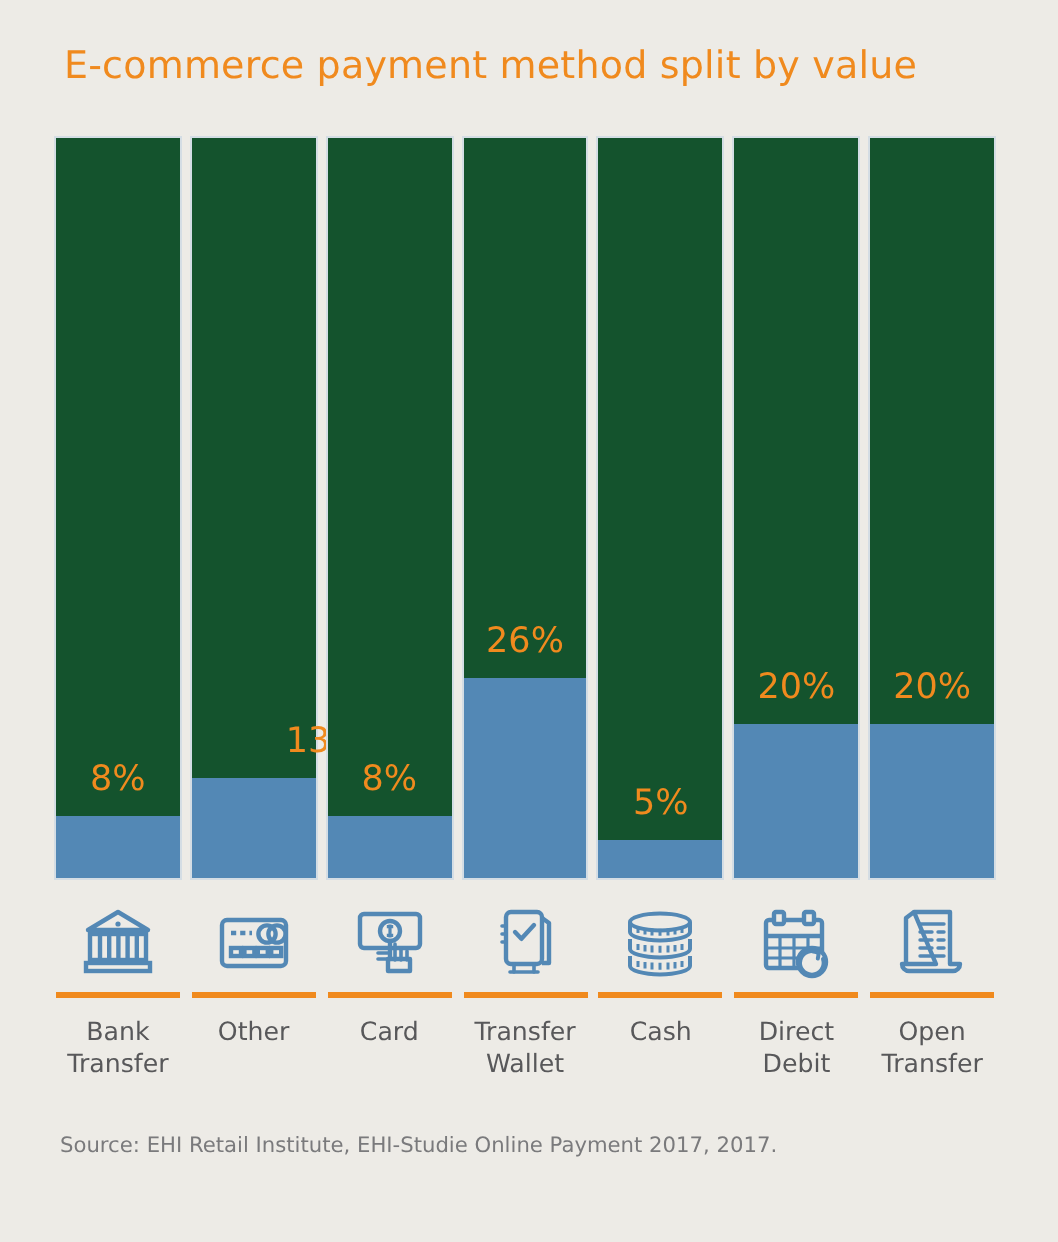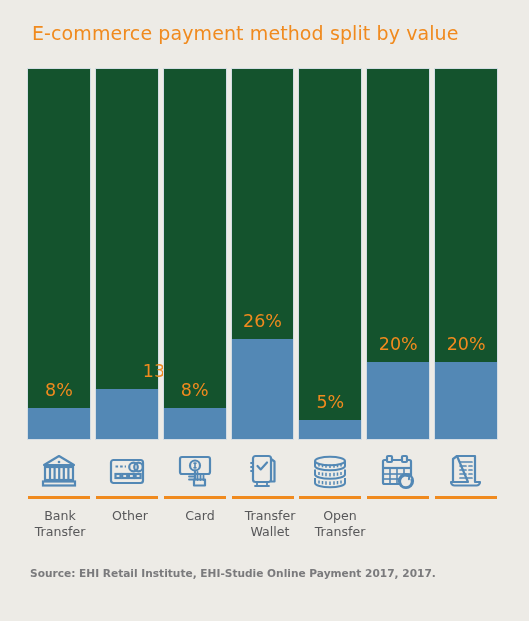--- a/index.html
+++ b/index.html
@@ -51,21 +51,21 @@
     position:absolute;left:27px;top:508px;
     width:471px;display:flex;gap:4px;
   }
   .lcell{
     width:66px;text-align:center;
     font-size:12.6px;color:#58585a;
     line-height:16px;
   }
   #source{
     position:absolute;left:30px;top:567px;
-    font-size:10.6px;color:#7a7a7c;font-weight:bold;
+    font-size:10.6px;color:#7a7a7c;
   }
 </style>
 </head>
 <body>
 
 <div id="chart-title">E-commerce payment method split by value</div>
 
 <div id="plot">
   <div class="col">
     <div class="val" style="bottom: 40px;">8%</div>
@@ -231,18 +231,26 @@
   </div>
   <div class="lcell">
     <div>Card</div>
     <div></div>
   </div>
   <div class="lcell">
     <div>Transfer</div>
     <div>Wallet</div>
   </div>
   <div class="lcell">
+    <div>Cash</div>
+    <div></div>
+  </div>
+  <div class="lcell">
+    <div>Direct</div>
+    <div>Debit</div>
+  </div>
+  <div class="lcell">
     <div>Open</div>
     <div>Transfer</div>
   </div>
 </div>
 
 <div id="source">Source: EHI Retail Institute, EHI-Studie Online Payment 2017, 2017.</div>
 
 </body></html>

